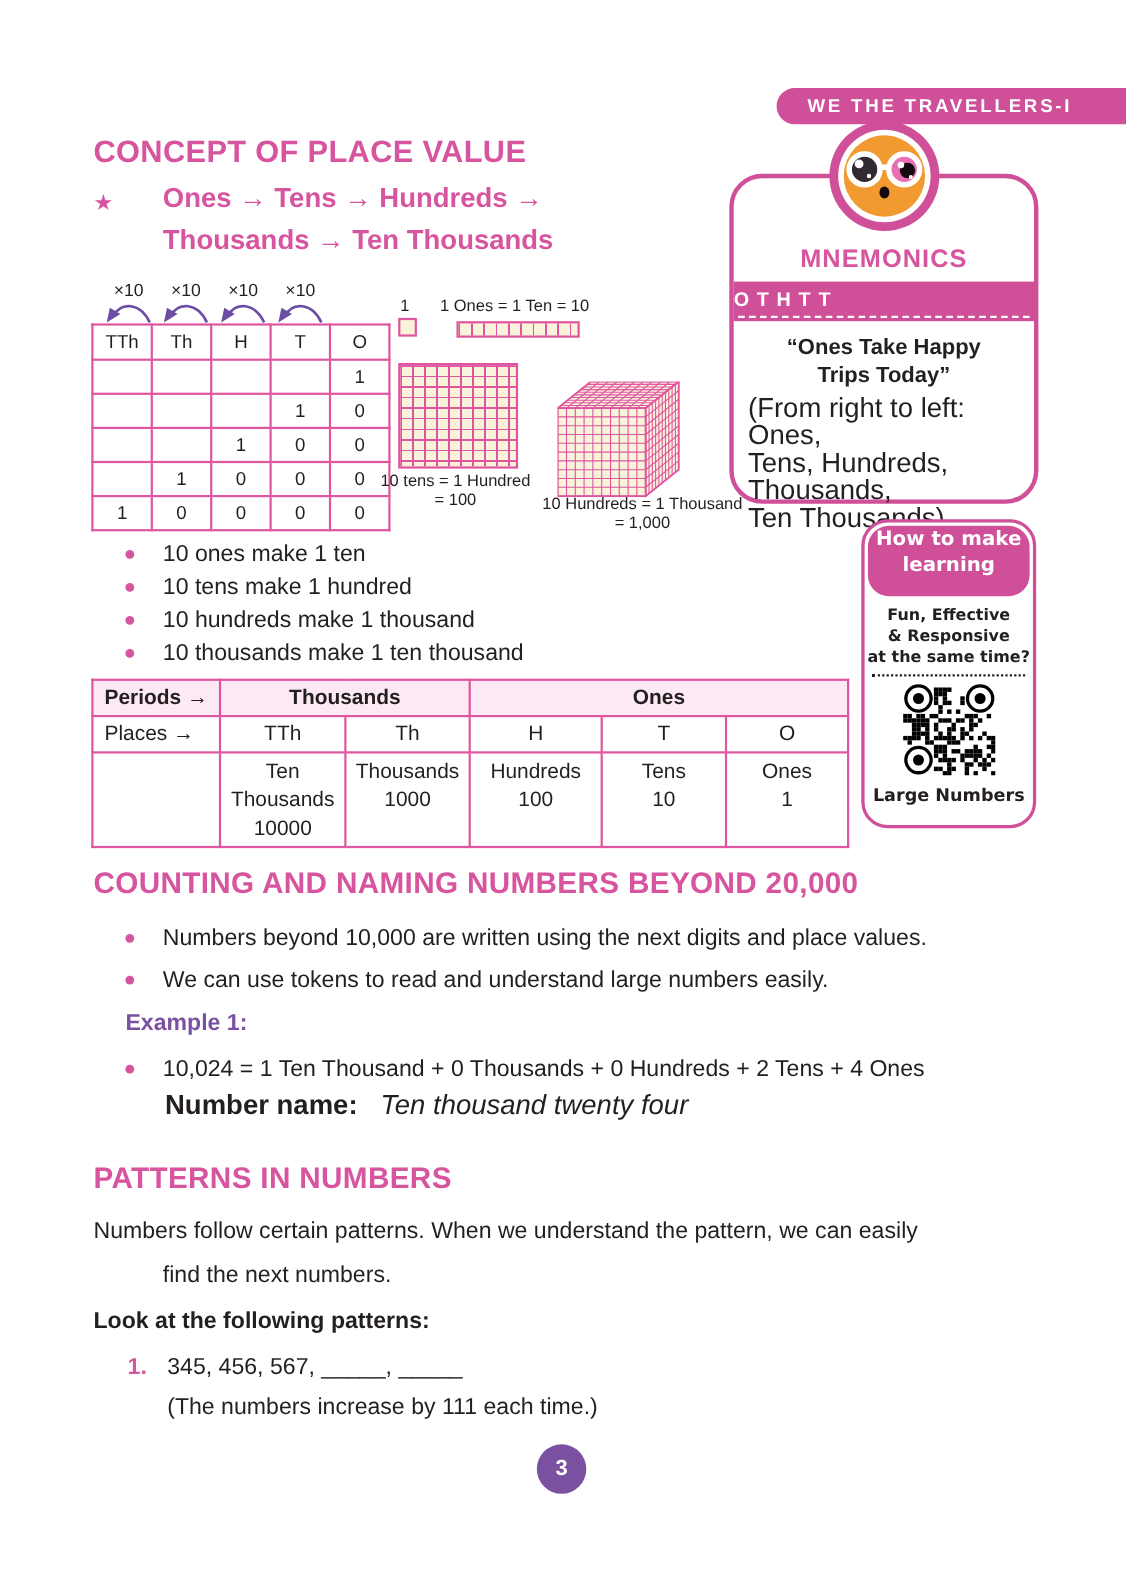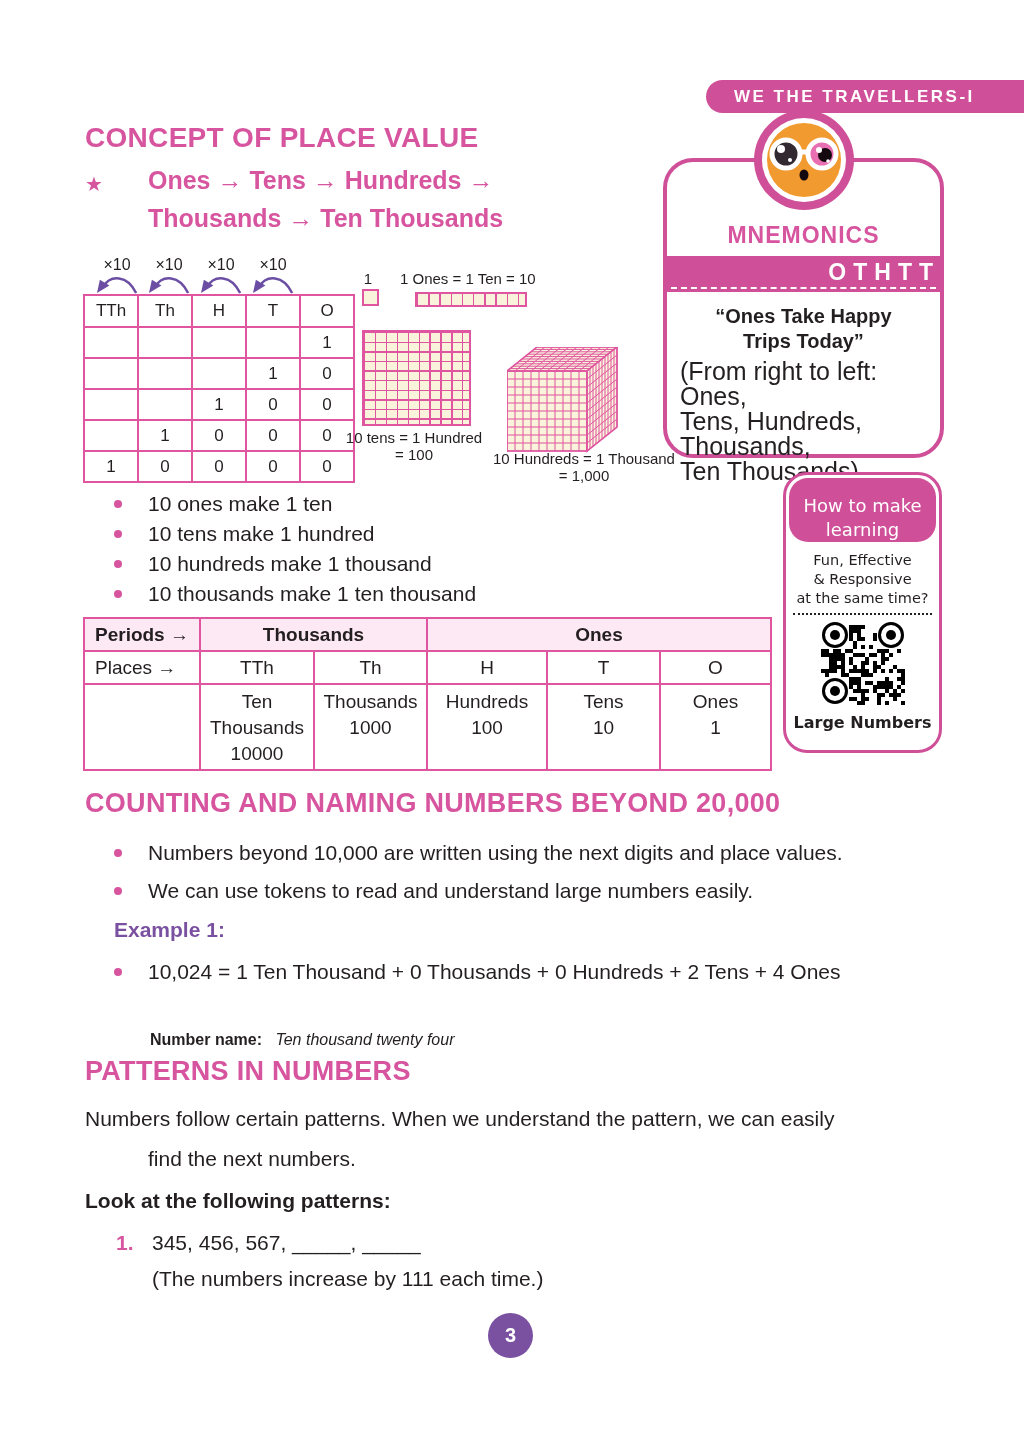--- a/index.html
+++ b/index.html
@@ -38,21 +38,21 @@
      background-image:repeating-linear-gradient(to right,#df559f 0 1.3px,transparent 1.3px 10.9px),
                       repeating-linear-gradient(to bottom,#df559f 0 1.3px,transparent 1.3px 9.6px);box-sizing:border-box;}
 
   
   .mnbox{left:663px;top:158px;width:281px;height:300px;border:4px solid #cf4f98;border-radius:30px;
          background:#fff;box-sizing:border-box;}
   .face{position:absolute;left:50%;top:-53px;transform:translateX(-50%);width:102px;height:102px;}
   .mn-title{position:absolute;left:0;top:60px;width:100%;text-align:center;color:#d7549f;
             font-weight:bold;font-size:23px;letter-spacing:1px;}
   .mn-bar{position:absolute;left:0;top:94px;width:100%;height:36px;background:#cf4f98;color:#fff;
-          font-weight:bold;font-size:23px;letter-spacing:7px;text-align:right;line-height:32px;}
+          font-weight:bold;font-size:18px;letter-spacing:7px;text-align:left;line-height:32px;}
   .mn-bar::after{content:"";position:absolute;left:4px;right:4px;bottom:3px;border-top:2px dashed #fff;}
   .mn-quote{position:absolute;left:0;top:142px;width:100%;text-align:center;font-weight:bold;
             font-size:20px;line-height:25px;}
   .mn-exp{position:absolute;left:13px;top:197px;width:250px;font-size:25px;line-height:25px;}
 
   
   .blist{list-style:none;margin:0;padding:0;}
   .blist li{position:relative;padding-left:36px;font-size:21px;line-height:24px;}
   .blist li::before{content:"";position:absolute;left:2px;top:8px;width:8px;height:8px;
                     border-radius:50%;background:#d7549f;}
@@ -67,31 +67,31 @@
   table.periods td{border:2px solid #df559f;font-size:19px;text-align:center;padding:0;background:#fff;}
   table.periods tr.r1 td{background:#fce9f4;font-weight:bold;height:31px;}
   table.periods tr.r2 td{height:31px;}
   table.periods tr.r3 td{height:80px;vertical-align:top;padding-top:4px;line-height:26px;}
   td.lft{text-align:left !important;padding-left:10px !important;}
 
   
   .lcard{left:783px;top:472px;width:159px;height:281px;border:3px solid #cf4f98;border-radius:24px;
          background:#fff;box-sizing:border-box;font-family:"DejaVu Sans",sans-serif;}
   .lc-header{position:absolute;left:3px;top:3px;right:3px;height:64px;background:#cf4f98;border-radius:19px;
-             color:#fff;font-weight:normal;font-size:18px;line-height:24px;text-align:center;padding-top:16px;box-sizing:border-box;}
-  .lc-body{position:absolute;left:0;top:76px;width:100%;text-align:center;font-weight:normal;
+             color:#fff;font-weight:bold;font-size:18px;line-height:24px;text-align:center;padding-top:0;box-sizing:border-box;}
+  .lc-body{position:absolute;left:0;top:76px;width:100%;text-align:center;font-weight:bold;
            font-size:14.5px;line-height:19px;}
   .lc-divider{position:absolute;left:7px;right:7px;top:138px;border-top:2px dotted #231f20;}
   .lc-qr{position:absolute;left:50%;top:146px;transform:translateX(-50%);}
   .lc-caption{position:absolute;left:0;top:238px;width:100%;text-align:center;font-weight:bold;font-size:16px;}
 
   
   .sec-h{font-size:27px;font-weight:bold;color:#d7549f;letter-spacing:.3px;}
   .example{left:114px;top:918px;font-size:21px;font-weight:bold;color:#7a51a1;}
-  .numname{left:150px;top:1031px;font-size:16px;}
+  .numname{left:150px;top:991px;font-size:25px;}
   .numname .nlabel{font-weight:bold;}
   .numname .nval{font-style:italic;}
   .body-t{font-size:21px;}
   .item-num{left:116px;top:1231px;font-size:21px;font-weight:bold;color:#d7549f;}
   .badge{left:488px;top:1313px;width:45px;height:45px;border-radius:50%;background:#7a51a1;
          color:#fff;font-weight:bold;font-size:20px;text-align:center;line-height:45px;}
 </style>
 </head>
 <body>
 

